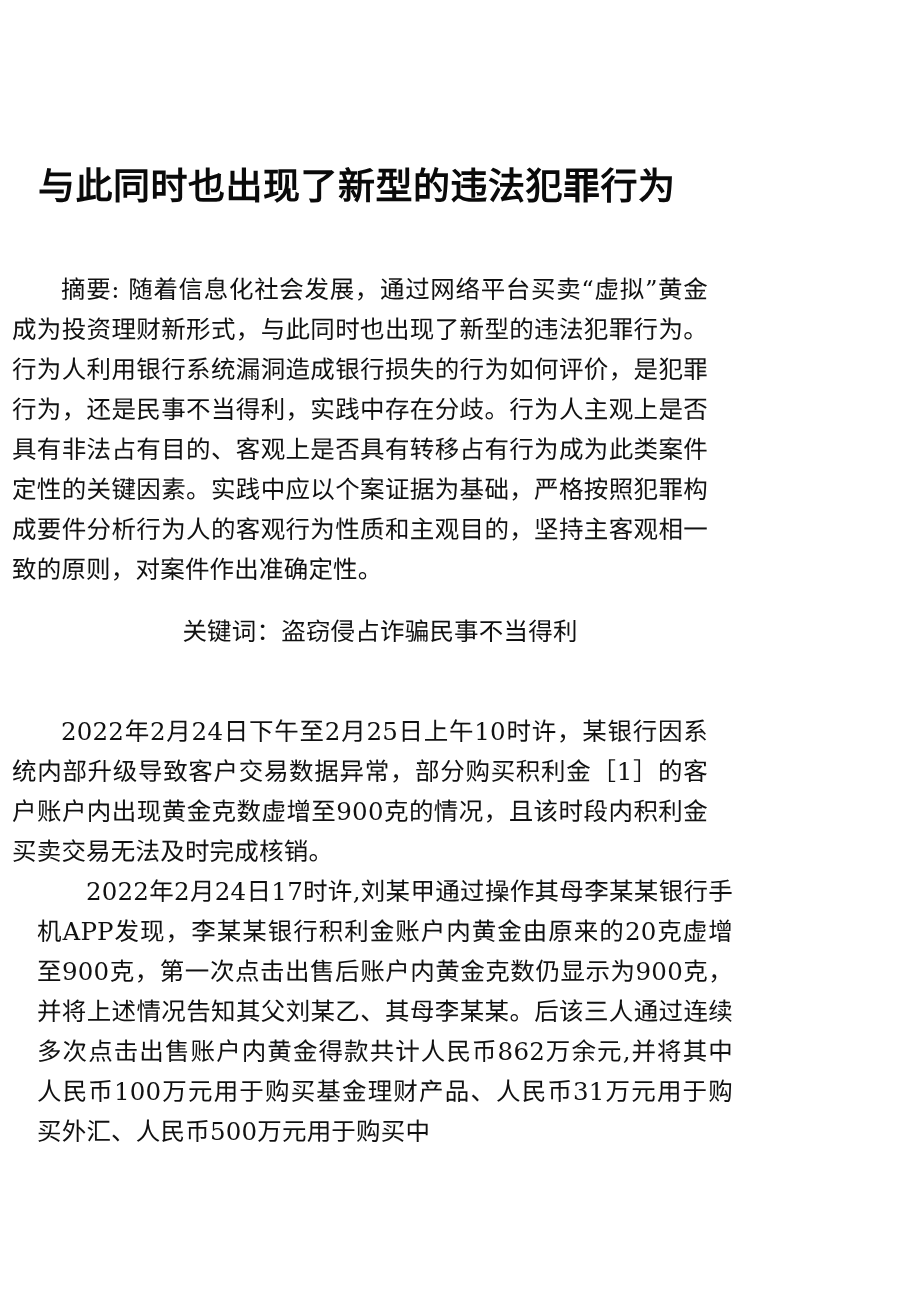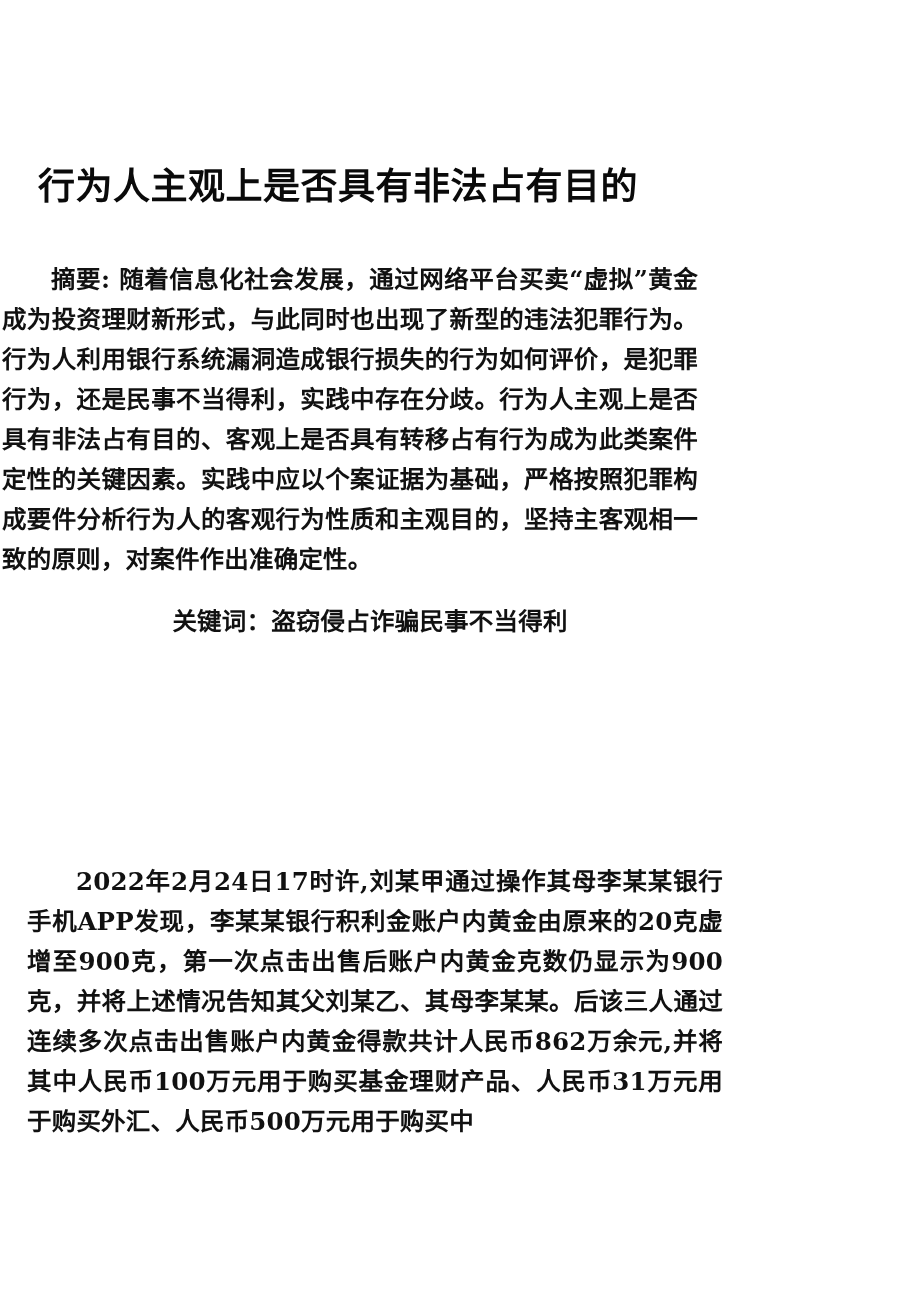--- a/index.html
+++ b/index.html
@@ -45,22 +45,21 @@
 
   
   .body-text {
     font-family: "DejaVu Serif", "Liberation Serif", serif;
     font-size: 24.5px;
     line-height: 40px;
     text-align: justify;
     text-justify: inter-ideograph;
     letter-spacing: 0.2px;
     color: #111111;
-    margin: 2px;
-    font-weight: bold;
+    margin: 12px;
   }
 
   .abstract {
     position: absolute;
     left: 0;
     top: 258px;
     width: 696px;
     text-indent: 49px;
   }
 
@@ -106,23 +105,24 @@
     width: 696px;
     text-indent: 49px;
     padding-left: 25px;
   }
 </style>
 </head>
 <body>
 
 <div class="page">
 
-  <h1 class="doc-title">行为人主观上是否具有非法占有目的</h1>
+  <h1 class="doc-title">与此同时也出现了新型的违法犯罪行为</h1>
 
   <p class="body-text abstract">摘要: 随着信息化社会发展，通过网络平台买卖“虚拟”黄金成为投资理财新形式，与此同时也出现了新型的违法犯罪行为。行为人利用银行系统漏洞造成银行损失的行为如何评价，是犯罪行为，还是民事不当得利，实践中存在分歧。行为人主观上是否具有非法占有目的、客观上是否具有转移占有行为成为此类案件定性的关键因素。实践中应以个案证据为基础，严格按照犯罪构成要件分析行为人的客观行为性质和主观目的，坚持主客观相一致的原则，对案件作出准确定性。</p>
 
   <p class="body-text keywords">关键词：盗窃侵占诈骗民事不当得利</p>
 
 
+  <p class="body-text para-1">2022年2月24日下午至2月25日上午10时许，某银行因系统内部升级导致客户交易数据异常，部分购买积利金［1］的客户账户内出现黄金克数虚增至900克的情况，且该时段内积利金买卖交易无法及时完成核销。</p>
 
   <p class="body-text para-2">2022年2月24日17时许,刘某甲通过操作其母李某某银行手机APP发现，李某某银行积利金账户内黄金由原来的20克虚增至900克，第一次点击出售后账户内黄金克数仍显示为900克，并将上述情况告知其父刘某乙、其母李某某。后该三人通过连续多次点击出售账户内黄金得款共计人民币862万余元,并将其中人民币100万元用于购买基金理财产品、人民币31万元用于购买外汇、人民币500万元用于购买中</p>
 
 </div>
 
 </body></html>

